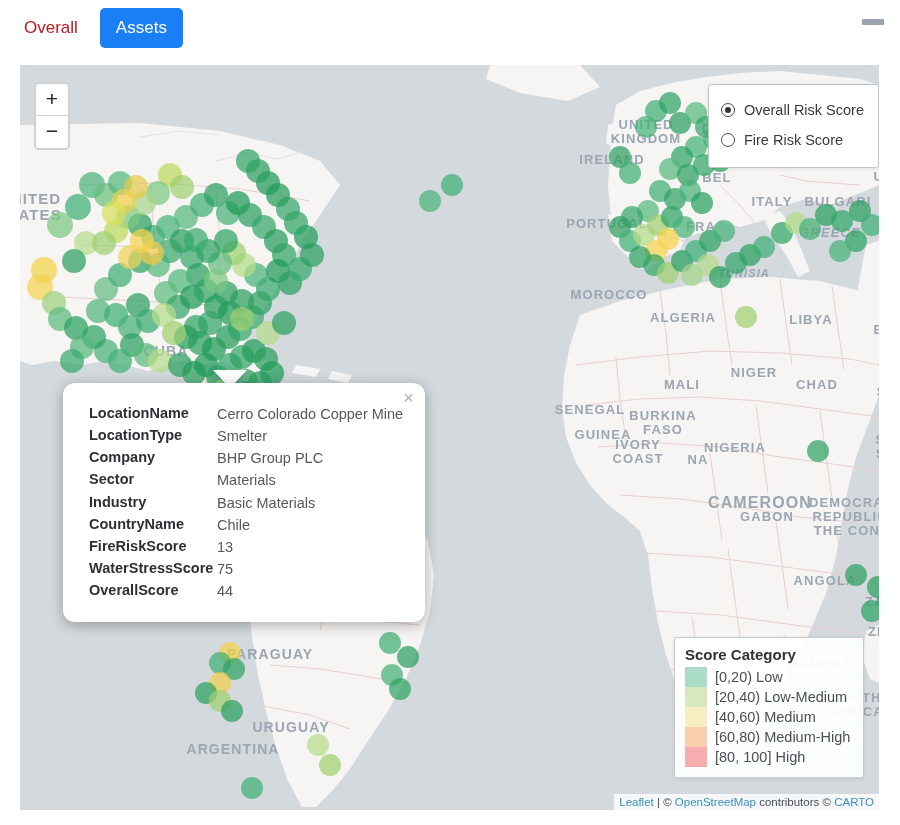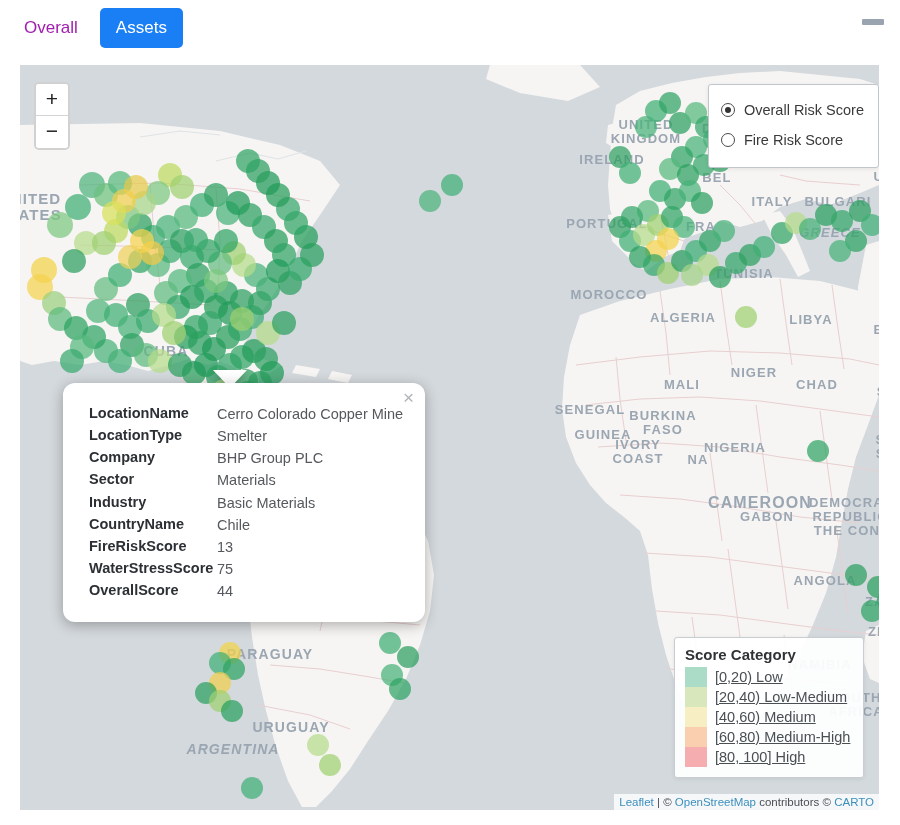--- a/index.html
+++ b/index.html
@@ -16,21 +16,21 @@
     position: absolute;
     top: 0; left: 0;
     width: 900px; height: 56px;
     background: #ffffff;
     display: flex;
     align-items: center;
     padding-left: 8px;
   }
   .tab {
     font-size: 17px;
-    color: #a21caf;
+    color: #b91c1c;
     padding: 10px 16px;
     border-radius: 5px;
     margin-right: 6px;
     cursor: pointer;
     white-space: nowrap;
     line-height: 1.15;
   }
   .tab.active {
     background: #1a7ef4;
     color: #ffffff;
@@ -160,21 +160,20 @@
   }
   .legend-swatch {
     width: 22px; height: 20px;
     flex: none;
     margin-right: 8px;
   }
   .legend-text {
     font-size: 14.5px;
     color: #4a4f54;
     white-space: nowrap;
-    text-decoration: underline;
   }
 
   
   #attribution {
     position: absolute;
     right: 0; bottom: 0;
     background: rgba(255,255,255,.78);
     font-size: 11.5px;
     color: #4a4f54;
     padding: 2px 5px;
@@ -337,33 +336,33 @@
       <path d="M120,72 L160,66 L200,70"></path>
     </g>
   </svg>
 
   <div id="maplabels">
       <div class="maplabel" style="left: 10px; top: 142px; font-size: 15px; transform: translate(-50%, -50%);">UNITED
 STATES</div>
       <div class="maplabel" style="left: 146px; top: 287px; font-size: 14px; transform: translate(-50%, -50%);">CUBA</div>
       <div class="maplabel" style="left: 250px; top: 590px; font-size: 14px; transform: translate(-50%, -50%);">PARAGUAY</div>
       <div class="maplabel" style="left: 271px; top: 663px; font-size: 14px; transform: translate(-50%, -50%);">URUGUAY</div>
-      <div class="maplabel" style="left: 213px; top: 685px; font-size: 14px; transform: translate(-50%, -50%); font-style: italic;">ARGENTINA</div>
+      <div class="maplabel" style="left: 213px; top: 685px; font-size: 14px; transform: translate(-50%, -50%);">ARGENTINA</div>
       <div class="maplabel" style="left: 626px; top: 67px; font-size: 13px; transform: translate(-50%, -50%);">UNITED
 KINGDOM</div>
       <div class="maplabel" style="left: 592px; top: 95px; font-size: 13px; transform: translate(-50%, -50%);">IRELAND</div>
       <div class="maplabel" style="left: 719px; top: 64px; font-size: 13px; transform: translate(-50%, -50%);">DENMARK</div>
       <div class="maplabel" style="left: 697px; top: 113px; font-size: 13px; transform: translate(-50%, -50%);">BEL</div>
       <div class="maplabel" style="left: 681px; top: 162px; font-size: 13px; transform: translate(-50%, -50%);">FRA</div>
       <div class="maplabel" style="left: 587px; top: 159px; font-size: 13px; transform: translate(-50%, -50%);">PORTUGAL</div>
       <div class="maplabel" style="left: 752px; top: 137px; font-size: 13px; transform: translate(-50%, -50%);">ITALY</div>
       <div class="maplabel" style="left: 818px; top: 137px; font-size: 13px; transform: translate(-50%, -50%);">BULGARI</div>
       <div class="maplabel" style="left: 810px; top: 168px; font-size: 13px; transform: translate(-50%, -50%); font-style: italic;">GREECE</div>
       <div class="maplabel" style="left: 864px; top: 112px; font-size: 13px; transform: translate(-50%, -50%);">UK</div>
-      <div class="maplabel" style="left: 724px; top: 209px; font-size: 13px; transform: translate(-50%, -50%);">TUNISIA</div>
+      <div class="maplabel" style="left: 724px; top: 209px; font-size: 11px; transform: translate(-50%, -50%); font-style: italic;">TUNISIA</div>
       <div class="maplabel" style="left: 589px; top: 230px; font-size: 13px; transform: translate(-50%, -50%);">MOROCCO</div>
       <div class="maplabel" style="left: 663px; top: 253px; font-size: 13px; transform: translate(-50%, -50%);">ALGERIA</div>
       <div class="maplabel" style="left: 791px; top: 255px; font-size: 13px; transform: translate(-50%, -50%);">LIBYA</div>
       <div class="maplabel" style="left: 864px; top: 265px; font-size: 13px; transform: translate(-50%, -50%);">EG</div>
       <div class="maplabel" style="left: 570px; top: 345px; font-size: 13px; transform: translate(-50%, -50%);">SENEGAL</div>
       <div class="maplabel" style="left: 662px; top: 320px; font-size: 13px; transform: translate(-50%, -50%);">MALI</div>
       <div class="maplabel" style="left: 734px; top: 308px; font-size: 13px; transform: translate(-50%, -50%);">NIGER</div>
       <div class="maplabel" style="left: 797px; top: 320px; font-size: 13px; transform: translate(-50%, -50%);">CHAD</div>
       <div class="maplabel" style="left: 867px; top: 327px; font-size: 13px; transform: translate(-50%, -50%);">SU</div>
       <div class="maplabel" style="left: 643px; top: 358px; font-size: 13px; transform: translate(-50%, -50%);">BURKINA

